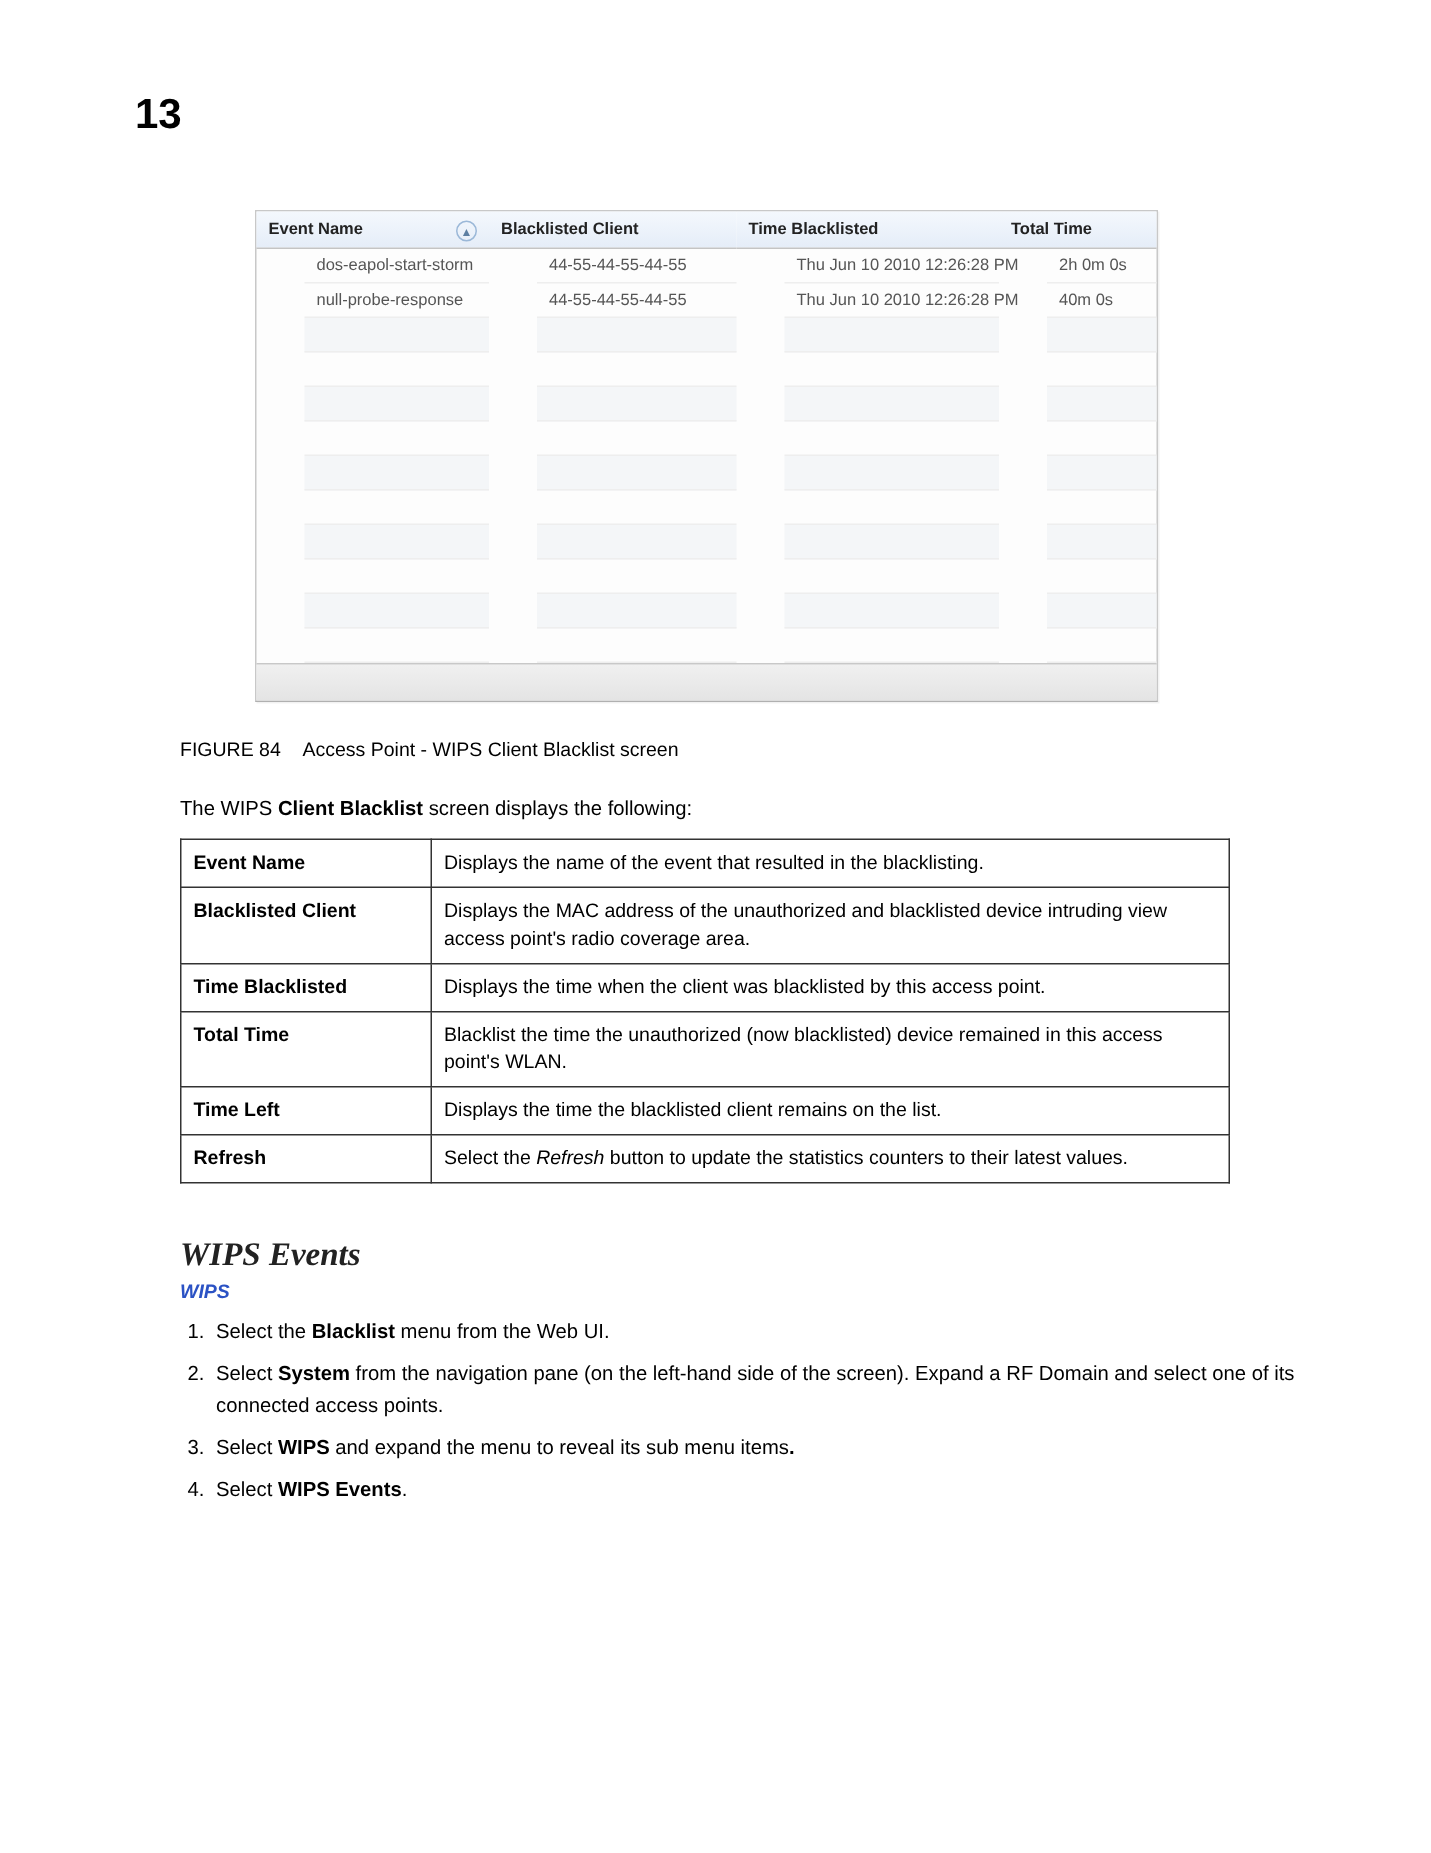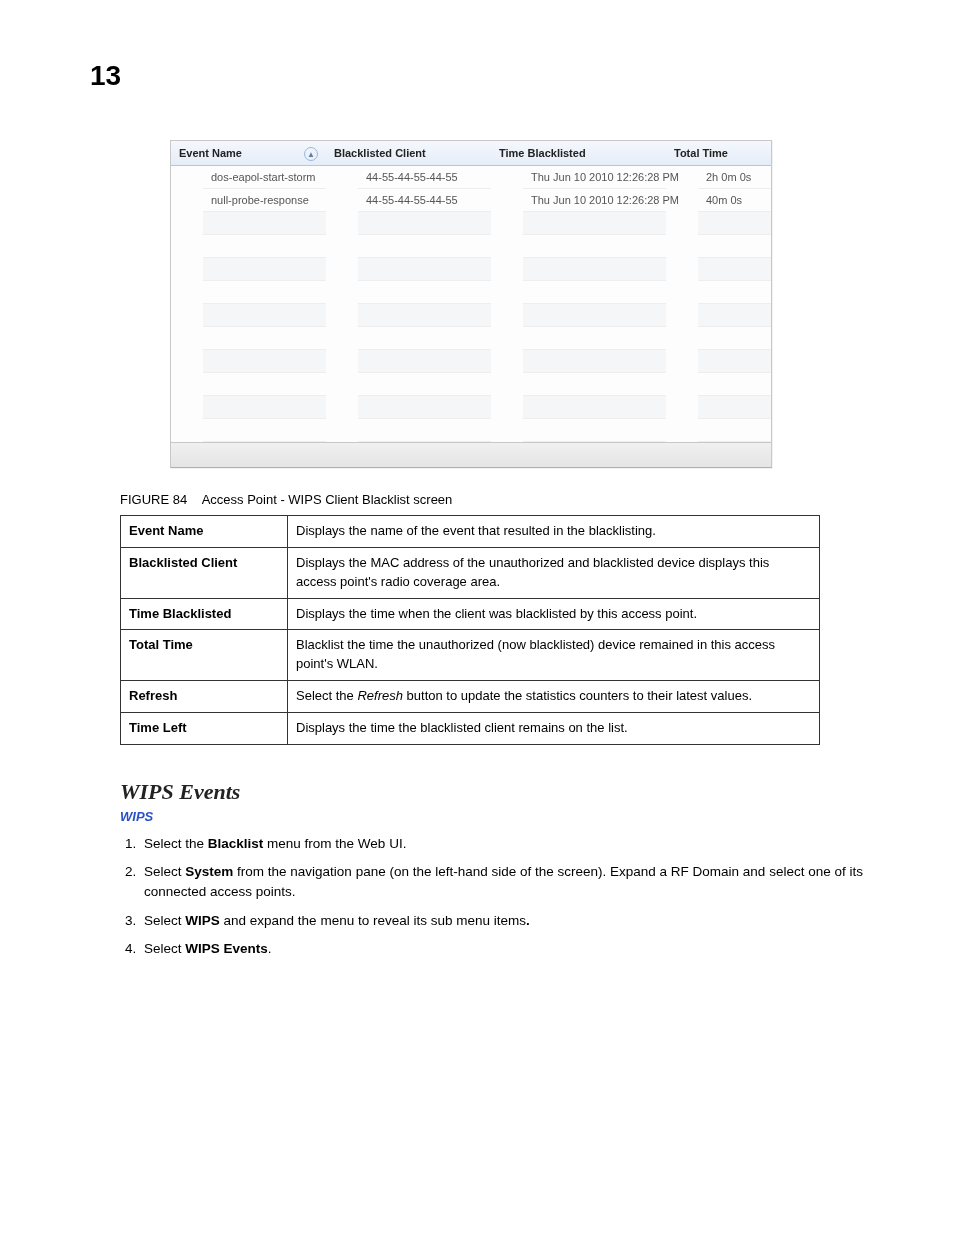--- a/index.html
+++ b/index.html
@@ -194,49 +194,52 @@
         <div style="display:contents"><div class="gc">&nbsp;</div><div class="gc"></div><div class="gc"></div><div class="gc"></div></div>
       </div>
       <div class="footer-bar"></div>
     </div>
 
     <div class="caption" style="margin-left:-50px">
       <span class="label">FIGURE 84</span>
       &nbsp;&nbsp;&nbsp;<span>Access Point - WIPS Client Blacklist screen</span>
     </div>
 
+    <div class="p" style="margin-left:-50px; margin-top:22px;">
+      <span>The WIPS </span><span class="b">Client Blacklist</span><span> screen displays the following:</span>
+    </div>
 
     <table class="def-table">
       <tbody>
           <tr>
         <td class="term">Event Name</td>
         <td>Displays the name of the event that resulted in the blacklisting.</td>
       </tr>
       <tr>
         <td class="term">Blacklisted Client</td>
-        <td>Displays the MAC address of the unauthorized and blacklisted device displays this access point's radio coverage area.</td>
+        <td>Displays the MAC address of the unauthorized and blacklisted device intruding view access point's radio coverage area.</td>
       </tr>
       <tr>
         <td class="term">Time Blacklisted</td>
         <td>Displays the time when the client was blacklisted by this access point.</td>
       </tr>
       <tr>
         <td class="term">Total Time</td>
         <td>Blacklist the time the unauthorized (now blacklisted) device remained in this access point's WLAN.</td>
+      </tr>
+      <tr>
+        <td class="term">Time Left</td>
+        <td>Displays the time the blacklisted client remains on the list.</td>
       </tr>
       <tr>
         <td class="term">Refresh</td>
         <td>
           <span>Select the </span><em>Refresh</em><span> button to update the statistics counters to their latest values.</span>
         </td>
       </tr>
-      <tr>
-        <td class="term">Time Left</td>
-        <td>Displays the time the blacklisted client remains on the list.</td>
-      </tr>
     </tbody>
       </table>
 
     <div class="section-h" style="margin-left:-50px">WIPS Events</div>
     <div class="link" style="margin-left:-50px">WIPS</div>
 
     <ol class="steps" style="margin-left:-50px">
       <li>
         <span>Select the </span><span class="b">Blacklist</span><span> menu from the Web UI.</span>
       </li>

